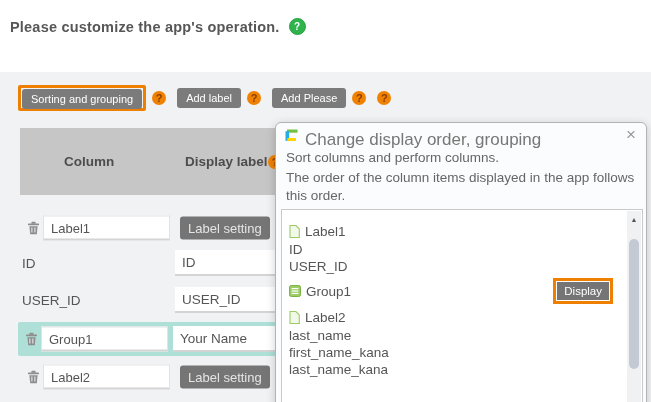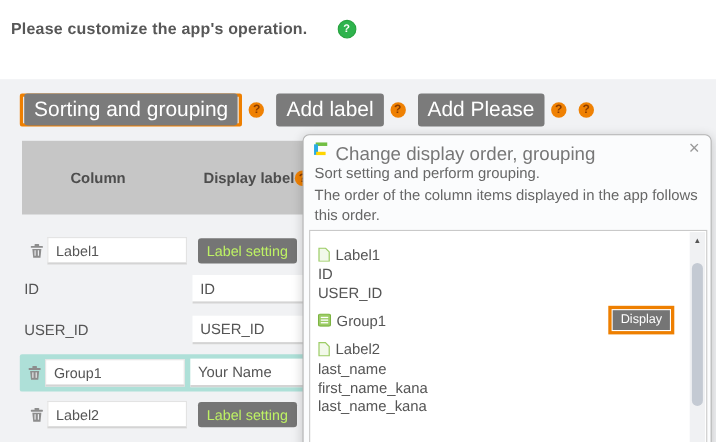--- a/index.html
+++ b/index.html
@@ -1,31 +1,31 @@
 <!DOCTYPE html>
 <html><head>
 <meta charset="utf-8">
 <style>
   html,body{margin:0;padding:0;}
   body{font-family:"Liberation Sans",sans-serif;}
   .stage{position:relative;width:651px;height:402px;background:#ffffff;overflow:hidden;font-family:"Liberation Sans",sans-serif;}
 
   
-  .page-title-row{position:absolute;left:10px;top:18px;display:flex;align-items:center;gap:27px;}
+  .page-title-row{position:absolute;left:10px;top:18px;display:flex;align-items:center;gap:9px;}
   .page-title{font-size:14.5px;font-weight:bold;color:#575757;letter-spacing:.2px;}
   .help-green{width:15px;height:15px;border-radius:50%;background:#2eb34d;border:1px solid #27a33f;color:#fff;
     font-size:10px;font-weight:bold;line-height:15px;text-align:center;cursor:pointer;}
 
   
   .content{position:absolute;left:0;top:72px;width:651px;height:330px;background:#f1f2f4;}
 
   
   .toolbar{position:absolute;left:18px;top:13px;display:flex;align-items:center;}
   .tb-item{display:flex;align-items:center;gap:6px;margin-right:11px;}
-  .btn{background:#7b7b7b;color:#fff;font-size:19px;padding:4px 9px;border-radius:3px;white-space:nowrap;cursor:pointer;}
+  .btn{background:#7b7b7b;color:#fff;font-size:11px;padding:4px 9px;border-radius:3px;white-space:nowrap;cursor:pointer;}
   .hl{border:3px solid #ee7f00;border-radius:2px;padding:1px;}
   .qbadge{width:14px;height:14px;border-radius:50%;background:#ef8103;color:#8a3c00;font-weight:bold;font-size:11px;
     line-height:14px;text-align:center;flex:0 0 auto;cursor:pointer;}
 
   
   .thead{position:absolute;left:20px;top:56px;width:604px;height:67px;background:#c6c6c6;}
   .th{position:absolute;top:26px;font-weight:bold;font-size:13.5px;color:#4d4d4d;}
   .th-col{left:12px;margin-left:32px;}
   .th-disp{left:165px;}
   .qbadge-hidden{position:absolute;left:248px;top:27px;}
@@ -34,21 +34,21 @@
   .rows{position:absolute;left:20px;top:0;width:610px;height:330px;}
   .t-row{position:absolute;left:0;width:590px;}
   .t-row.teal{background:#aee0d8;left:-2px;width:262px;border-radius:2px;}
   .trash{position:absolute;left:7px;top:50%;transform:translateY(-50%);cursor:pointer;line-height:0;}
   .cell-input{position:absolute;left:23px;top:50%;transform:translateY(-50%);width:127px;height:25px;background:#fff;
     border:1px solid #e3e3e3;border-bottom:2px solid #d4d4d4;font-size:13px;color:#555;padding:0 7px;box-sizing:border-box;
     font-family:"Liberation Sans",sans-serif;outline:none;}
   .col-text{position:absolute;left:2px;top:50%;transform:translateY(-50%);font-size:13.5px;color:#555;}
   .disp-cell{position:absolute;left:155px;top:50%;transform:translateY(-50%);width:115px;height:26px;line-height:25px;
     background:#fff;border-bottom:2px solid #d4d4d4;font-size:13.5px;color:#555;padding-left:7px;box-sizing:border-box;}
-  .disp-btn{position:absolute;left:160px;top:50%;transform:translateY(-50%);background:#757575;color:#bef264;font-size:13px;
+  .disp-btn{position:absolute;left:160px;top:50%;transform:translateY(-50%);background:#757575;color:#e5e5e5;font-size:13px;
     padding:4px 8px;border-radius:3px;white-space:nowrap;cursor:pointer;}
 
   
   .dialog{position:absolute;left:275px;top:122px;width:372px;height:295px;background:#fbfcfd;border:1px solid #b3b3b3;
     border-radius:6px;box-shadow:0 2px 10px rgba(0,0,0,.18);box-sizing:border-box;z-index:10;}
   .logo{position:absolute;left:9px;top:6px;line-height:0;}
   .dlg-title{position:absolute;left:29px;top:7px;font-size:17px;color:#777;}
   .dlg-close{position:absolute;right:10px;top:3px;font-size:17px;color:#999;cursor:pointer;line-height:1;}
   .dlg-p1{position:absolute;left:10px;top:27px;font-size:13.5px;color:#666;}
   .dlg-p2{position:absolute;left:10px;top:46px;width:352px;font-size:13.5px;color:#666;line-height:18px;}
@@ -151,21 +151,21 @@
     <span class="logo">
       <svg width="14" height="14" viewBox="0 0 14 14">
         <rect x="2" y="0.5" width="10.5" height="3.2" fill="#72bf44"></rect>
         <rect x="0.5" y="2.2" width="3.6" height="9.6" fill="#29abe2"></rect>
         <rect x="2.4" y="9" width="8.6" height="3" fill="#ffd500"></rect>
       </svg>
     </span>
     <span class="dlg-title">Change display order, grouping</span>
     <span class="dlg-close">×</span>
 
-    <div class="dlg-p1">Sort setting and perform grouping.</div>
+    <div class="dlg-p1">Sort columns and perform columns.</div>
     <div class="dlg-p2">The order of the column items displayed in the app follows this order.</div>
 
     <div class="listbox">
       <div class="l-items" id="list">
           <div class="l-item icon-row">
             <span style="line-height: 0;"><svg width="11" height="13" viewBox="0 0 11 13">
                 <path d="M1 0.5 H6.8 L10.3 4 V12.5 H1 Z" fill="#f2f9ea" stroke="#9ccc65" stroke-width="1.1"></path>
               </svg></span>
             <span>Label1</span>
           </div>

